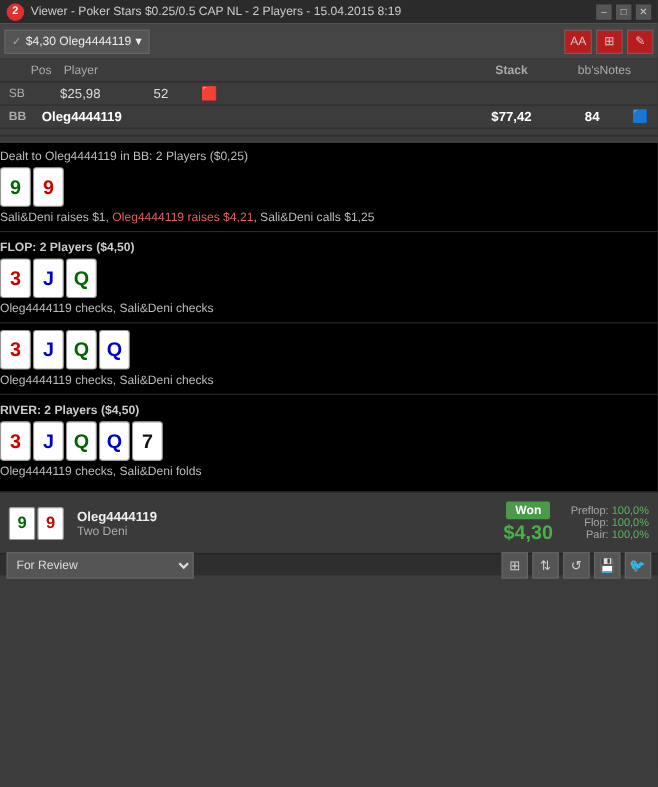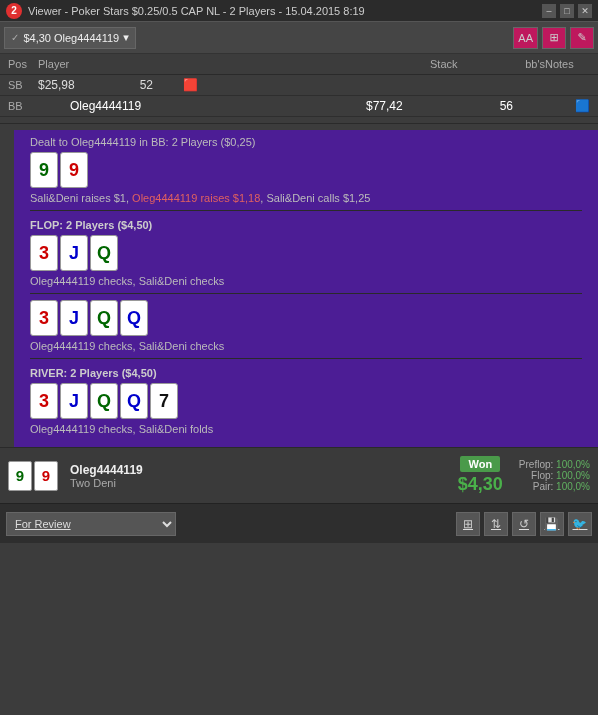--- a/index.html
+++ b/index.html
@@ -71,21 +71,21 @@
       align-items: center;
       padding: 0 6px;
       gap: 4px;
       color: #eee;
       font-size: 11px;
       cursor: pointer;
     }
     .hand-selector .check-icon { color: #aaa; font-size: 10px; }
     .toolbar-spacer { flex: 1; }
     .toolbar-btn {
-      background: #be185d;
+      background: #b91c1c;
       border: 1px solid #666;
       height: 22px;
       min-width: 24px;
       display: flex;
       align-items: center;
       justify-content: center;
       cursor: pointer;
       color: #ccc;
       font-size: 11px;
       padding: 0 4px;
@@ -94,47 +94,46 @@
     
     .header-row {
       background: #3c3c3c;
       display: flex;
       align-items: center;
       padding: 4px 8px;
       border-bottom: 1px solid #2a2a2a;
       font-size: 11px;
       color: #aaa;
     }
-    .col-pos { width: 30px; }
+    .col-pos { width: 30px; margin-left: 20px; }
     .col-player { flex: 1; }
-    .col-stack { width: 70px; text-align: left; }
+    .col-stack { width: 70px; text-align: center; font-weight: bold; }
     .col-bb { width: 45px; text-align: right; }
     .col-notes { width: 45px; text-align: left; }
 
     
     .player-row {
       display: flex;
       align-items: center;
       padding: 3px 8px;
       border-bottom: 1px solid #2e2e2e;
       font-size: 12px;
     }
-    .player-row.bold { font-weight: normal; color: #fff; gap: 32px; }
+    .player-row.bold { font-weight: bold; color: #fff; }
     .player-row .pos { width: 30px; color: #aaa; font-size: 11px; }
     .player-row .name { flex: 1; }
-    .player-row .stack { width: 70px; text-align: left; }
+    .player-row .stack { width: 70px; text-align: center; }
     .player-row .bb { width: 45px; text-align: right; }
     .player-row .note-icon { width: 45px; display: flex; justify-content: flex-end; }
 
     
     .content {
-      background: #4c1d95;
-      padding: 6px 16px;
+      background: #000000;
+      padding: 6px 0;
       flex: 1;
-      margin-left: 14px;
     }
 
     
     .section-header {
       font-size: 11px;
       font-weight: bold;
       color: #ccc;
       margin: 8px 0 4px;
     }
 
@@ -219,27 +218,26 @@
     .stats-col {
       text-align: right;
       font-size: 10px;
       color: #aaa;
     }
     .stats-col .stat-val { color: #60b060; }
 
     
     .bottom-bar {
       background: #2e2e2e;
-      height: 40px;
+      height: 20px;
       display: flex;
       align-items: center;
       padding: 0 6px;
       gap: 4px;
       border-top: 1px solid #222;
-      text-decoration: underline;
     }
     .review-select {
       background: #555;
       border: 1px solid #666;
       height: 24px;
       color: #ddd;
       font-size: 11px;
       padding: 0 4px;
       flex: 0 0 170px;
     }
@@ -296,35 +294,35 @@
   <span class="pos">SB</span>
   <span class="stack">$25,98</span>
   <span class="bb">52</span>
   <span class="note-icon">🟥</span>
 </div>
 
 <div class="player-row bold">
   <span class="pos">BB</span>
   <span class="name">Oleg4444119</span>
   <span class="stack">$77,42</span>
-  <span class="bb">56</span>
+  <span class="bb">84</span>
   <span class="note-icon">🟦</span>
 </div>
 
 <div class="divider"></div>
 
 <div class="content">
 
   <div class="dealt-line">Dealt to Oleg4444119 in BB: 2 Players ($0,25)</div>
   <div class="cards-row" id="hole-cards">
       <div class="card green">9</div>
       <div class="card red">9</div>
     </div>
   <div class="action-text">
-    Sali&amp;Deni raises $1, <span class="highlight">Oleg4444119 raises $1,18</span>, Sali&amp;Deni calls $1,25
+    Sali&amp;Deni raises $1, <span class="highlight">Oleg4444119 raises $4,21</span>, Sali&amp;Deni calls $1,25
   </div>
 
   <div class="divider"></div>
 
   <div class="section-header">FLOP: 2 Players ($4,50)</div>
   <div class="cards-row" id="flop-cards">
       <div class="card red">3</div>
       <div class="card blue">J</div>
       <div class="card green">Q</div>
     </div>

